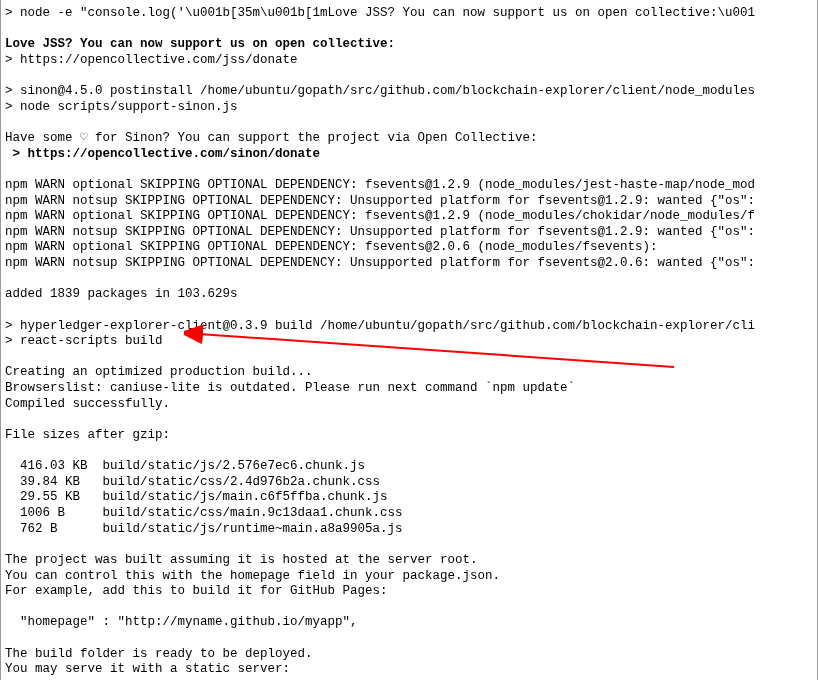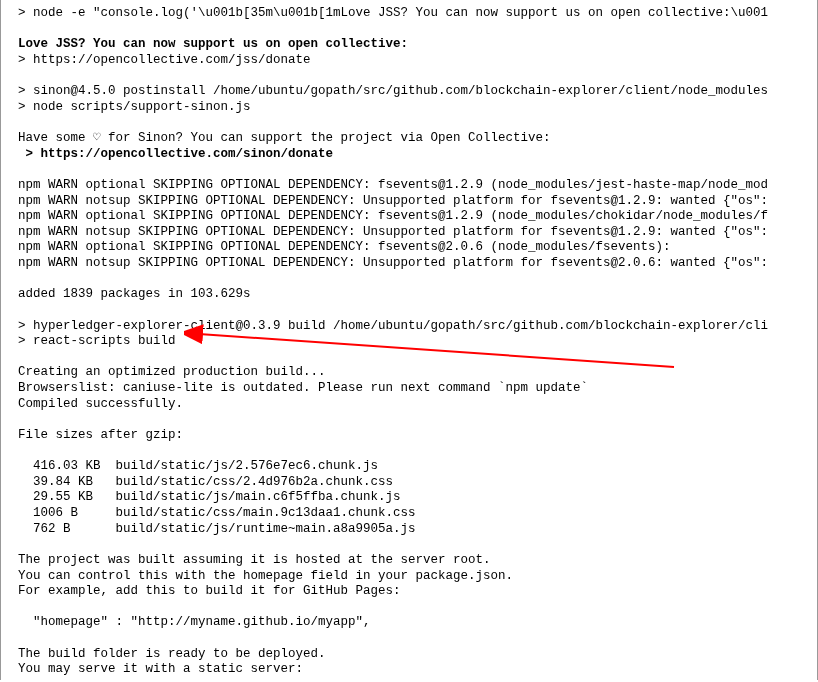--- a/index.html
+++ b/index.html
@@ -5,21 +5,21 @@
   html, body {
     margin: 0;
     padding: 0;
     background: #ffffff;
     font-family: "Courier New", Courier, monospace;
     font-size: 12.5px;
     line-height: 1.25;
     color: #000000;
   }
   .terminal {
-    padding: 6px 17px;
+    padding: 6px 4px;
     white-space: pre;
     position: relative;
     width: 818px;
     height: 680px;
     box-sizing: border-box;
     border-left: 1px solid #999;
     border-right: 1px solid #999;
     overflow: hidden;
   }
   .line { white-space: pre; }

